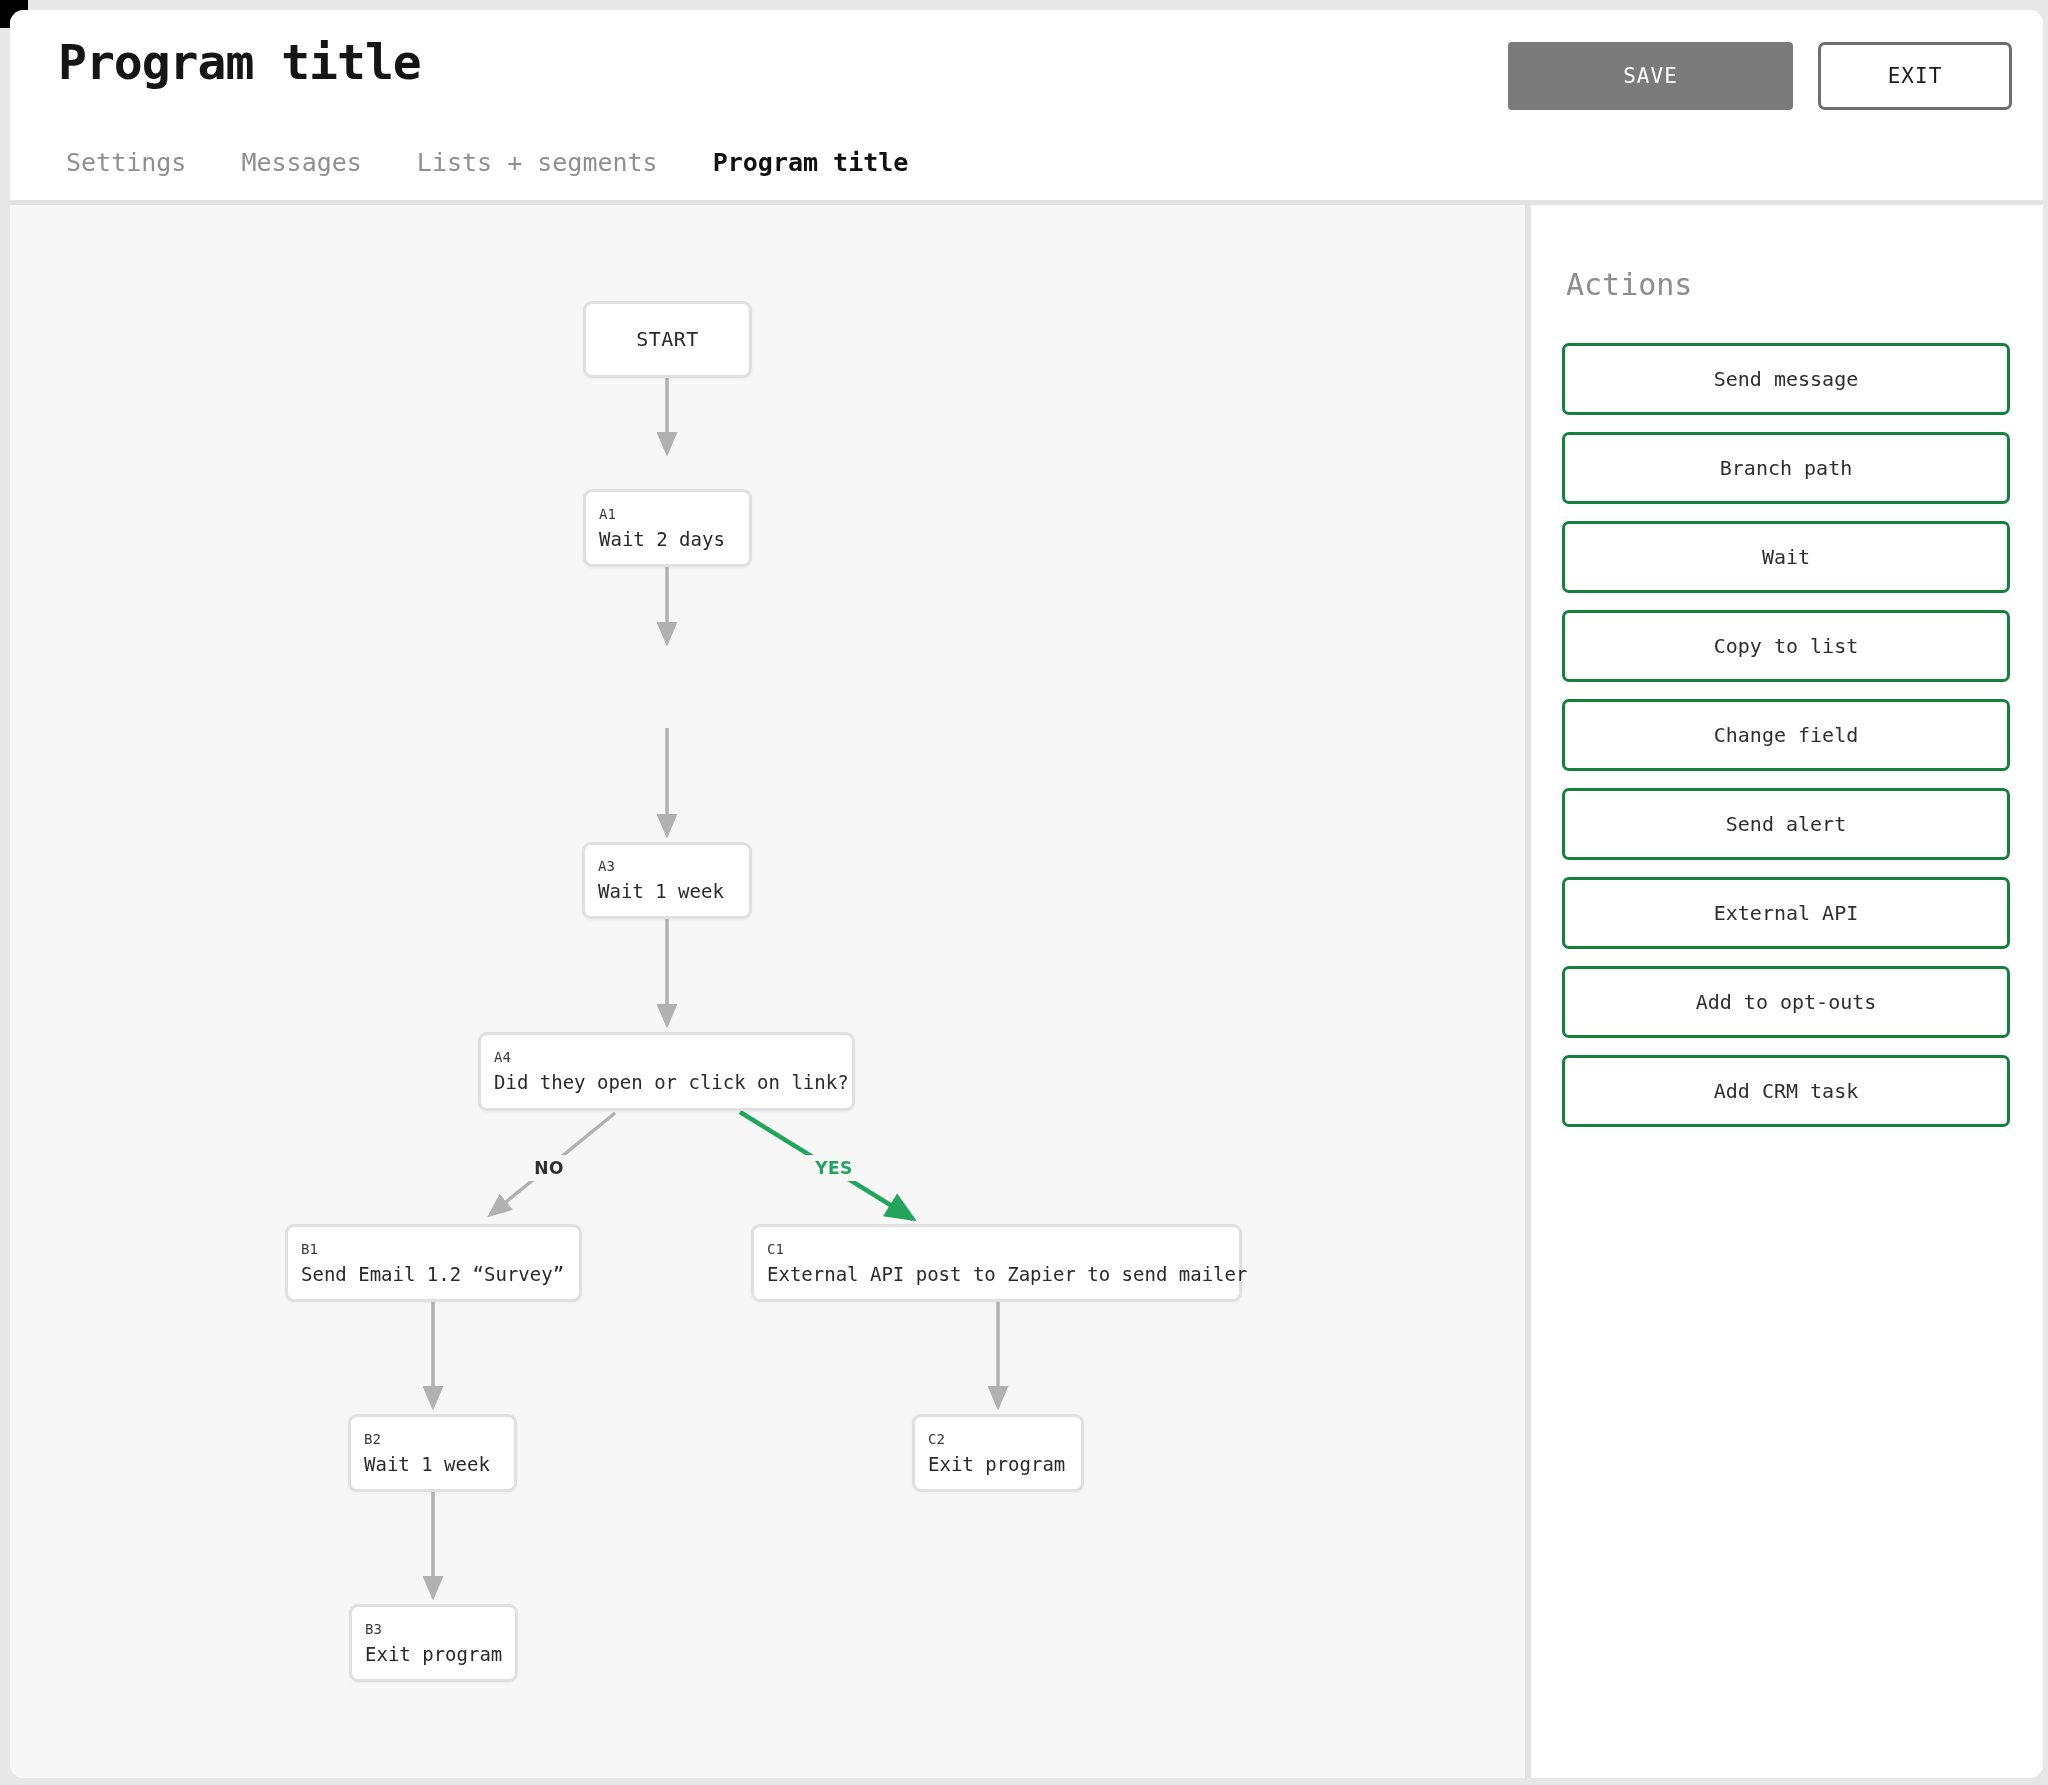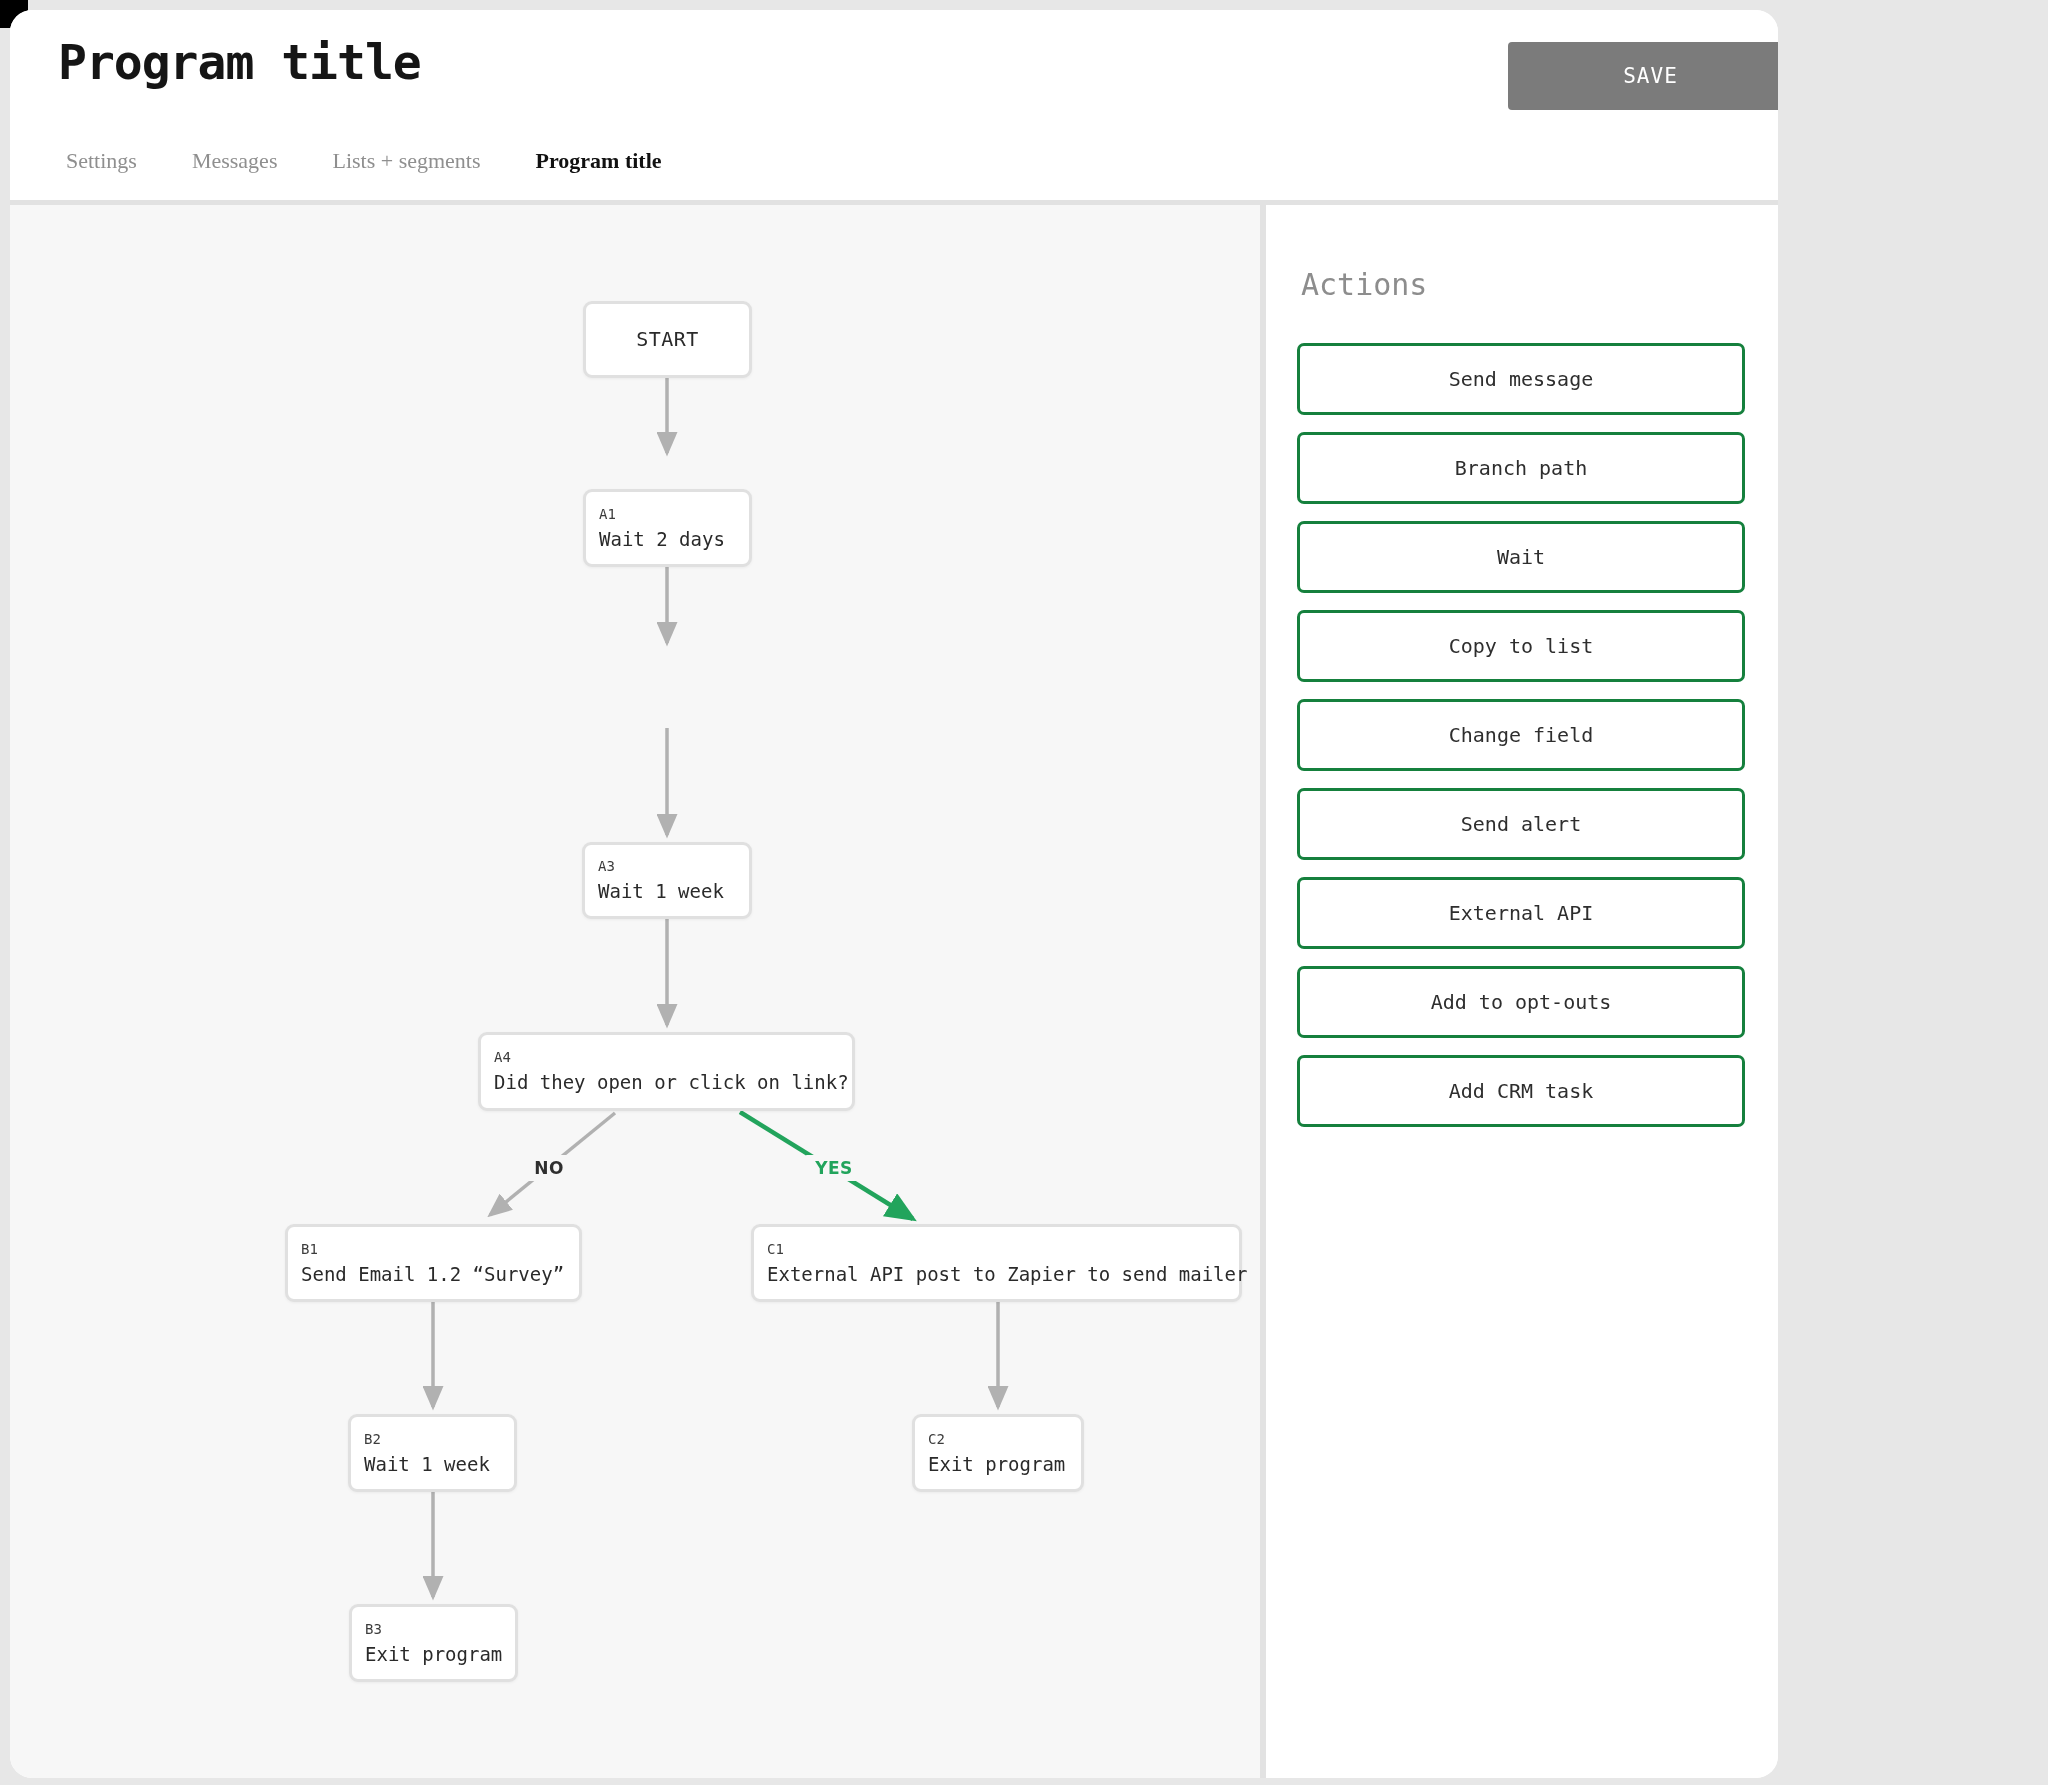--- a/index.html
+++ b/index.html
@@ -14,23 +14,23 @@
   .corner-artifact {
     position: absolute;
     left: 0; top: 0;
     width: 28px; height: 28px;
     background: #000;
     z-index: 0;
   }
   .app-window {
     position: absolute;
     left: 10px; top: 10px;
-    width: 1768px; height: 1768px;
-    background: #ffffff;
-    border-radius: 22px;
+    width: 2033px; height: 1768px;
+    background: #ffffff;
+    border-radius: 14px;
     overflow: hidden;
     z-index: 1;
     display: flex;
     flex-direction: column;
   }
   
   .header {
     flex: none;
     height: 195px;
     background: #ffffff;
@@ -48,25 +48,24 @@
     white-space: nowrap;
   }
   .tabs {
     position: absolute;
     left: 56px; top: 138px;
     display: flex;
     gap: 55px;
     align-items: baseline;
   }
   .tab {
-    font-size: 22px;
+    font-size: 25px;
     color: #8f8f8f;
     cursor: pointer;
     white-space: nowrap;
-    font-family: Liberation Serif, serif;
   }
   .tab.active {
     color: #111111;
     font-weight: bold;
   }
   .btn-save {
     position: absolute;
     left: 1498px; top: 32px;
     width: 285px; height: 68px;
     background: #7b7b7b;

